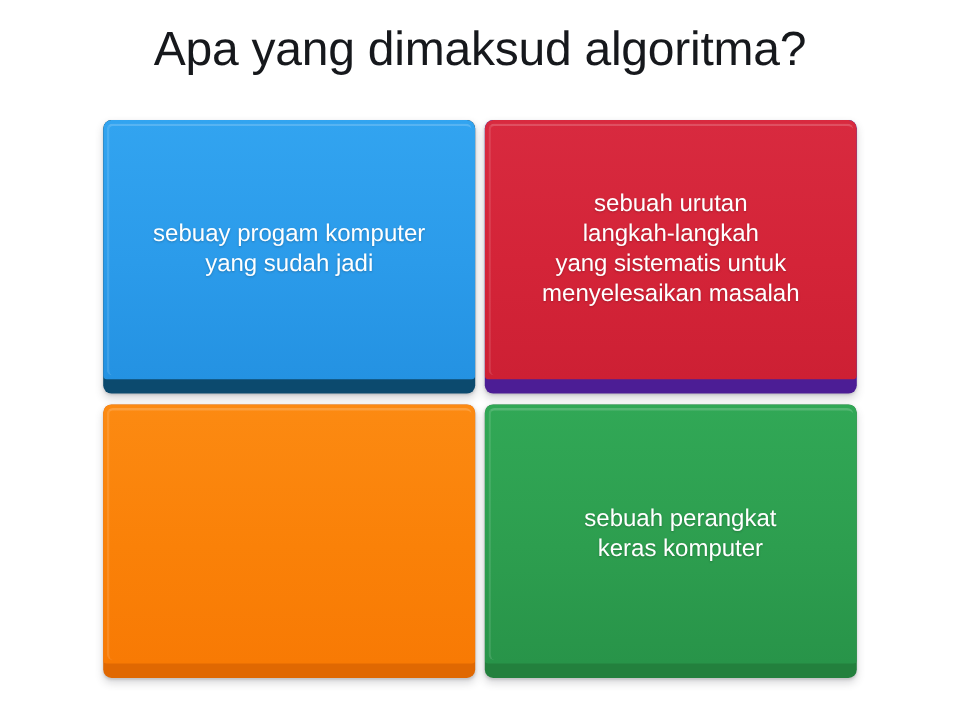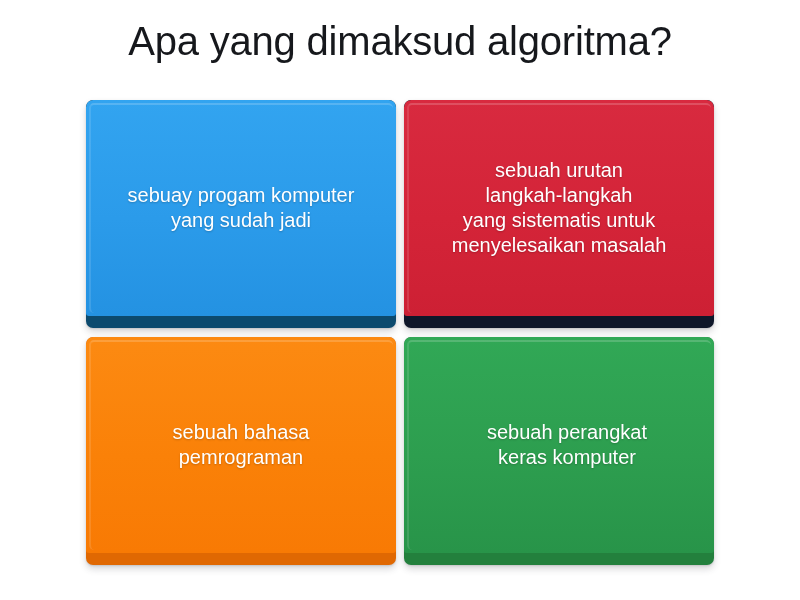--- a/index.html
+++ b/index.html
@@ -101,21 +101,21 @@
     font-weight: 400;
     line-height: 25px;
     white-space: pre-line;
     text-shadow: 0 1px 2px rgba(0, 0, 0, 0.22);
   }
 
   
   .card-blue   { background: #0c4a6e; }
   .card-blue   .card-face { background: linear-gradient(180deg, #32a4f0 0%, #2b9bea 55%, #2492e2 100%); }
 
-  .card-red    { background: #0f172a; }
+  .card-red    { background: #4c1d95; }
   .card-red    .card-face { background: linear-gradient(180deg, #d82a3f 0%, #d42438 55%, #cd2034 100%); }
 
   .card-orange { background: #e06802; }
   .card-orange .card-face { background: linear-gradient(180deg, #fc8a12 0%, #fa8108 55%, #f87a04 100%); }
 
   .card-green  { background: #23803d; padding-left: 16px; }
   .card-green  .card-face { background: linear-gradient(180deg, #31a856 0%, #2d9e4f 55%, #289449 100%); }
 </style>
 </head>
 <body>
@@ -138,22 +138,20 @@
       <div class="card-highlight"></div>
       <div class="answer-text">sebuah urutan
 langkah-langkah
 yang sistematis untuk
 menyelesaikan masalah</div>
     </div>
 
     <div class="answer-card card-orange">
       <div class="card-face"></div>
       <div class="card-highlight"></div>
-      <div class="answer-text">sebuah bahasa
-pemrograman</div>
     </div>
 
     <div class="answer-card card-green">
       <div class="card-face"></div>
       <div class="card-highlight"></div>
       <div class="answer-text">sebuah perangkat
 keras komputer</div>
     </div>
 
   </div>

